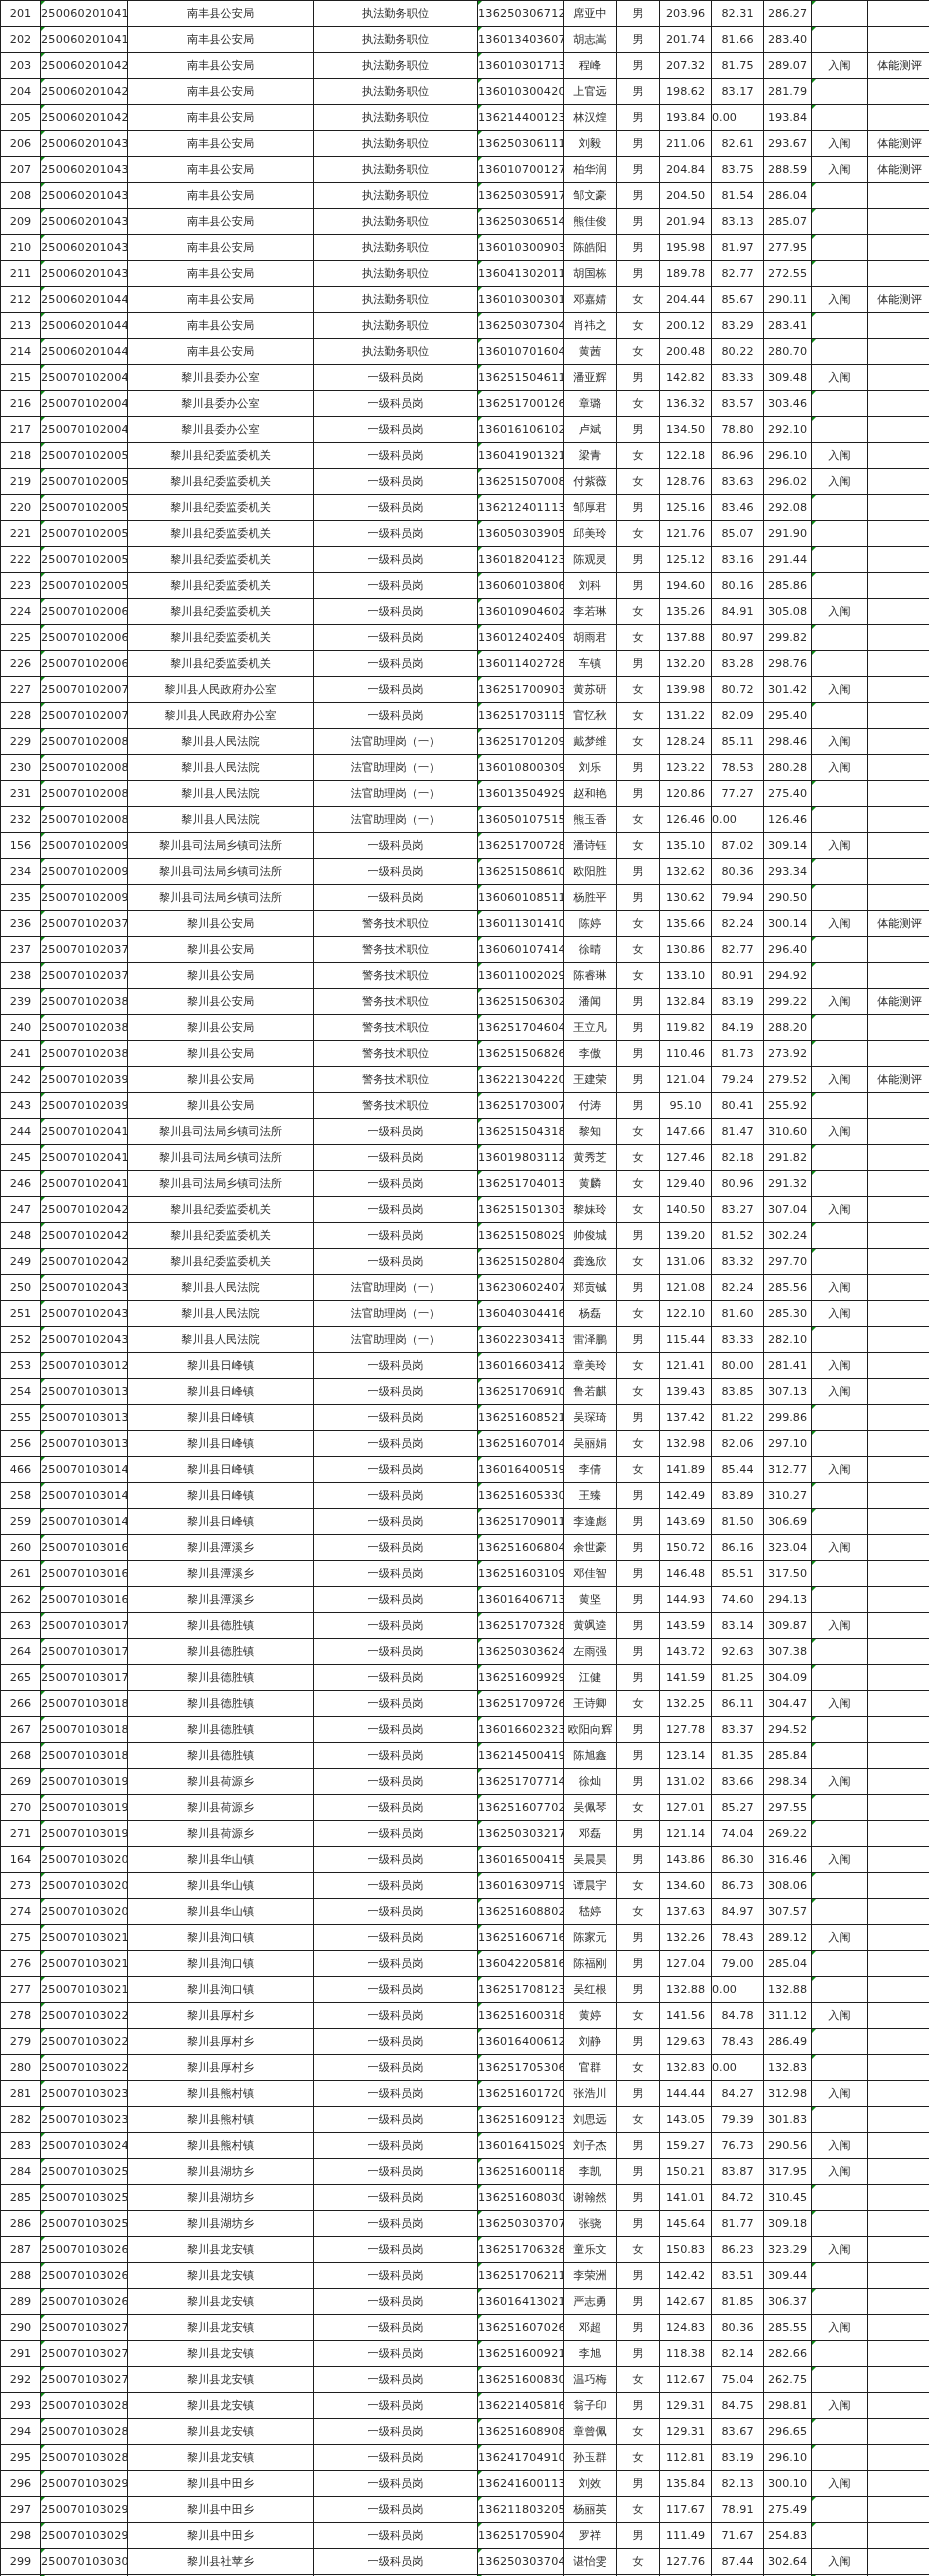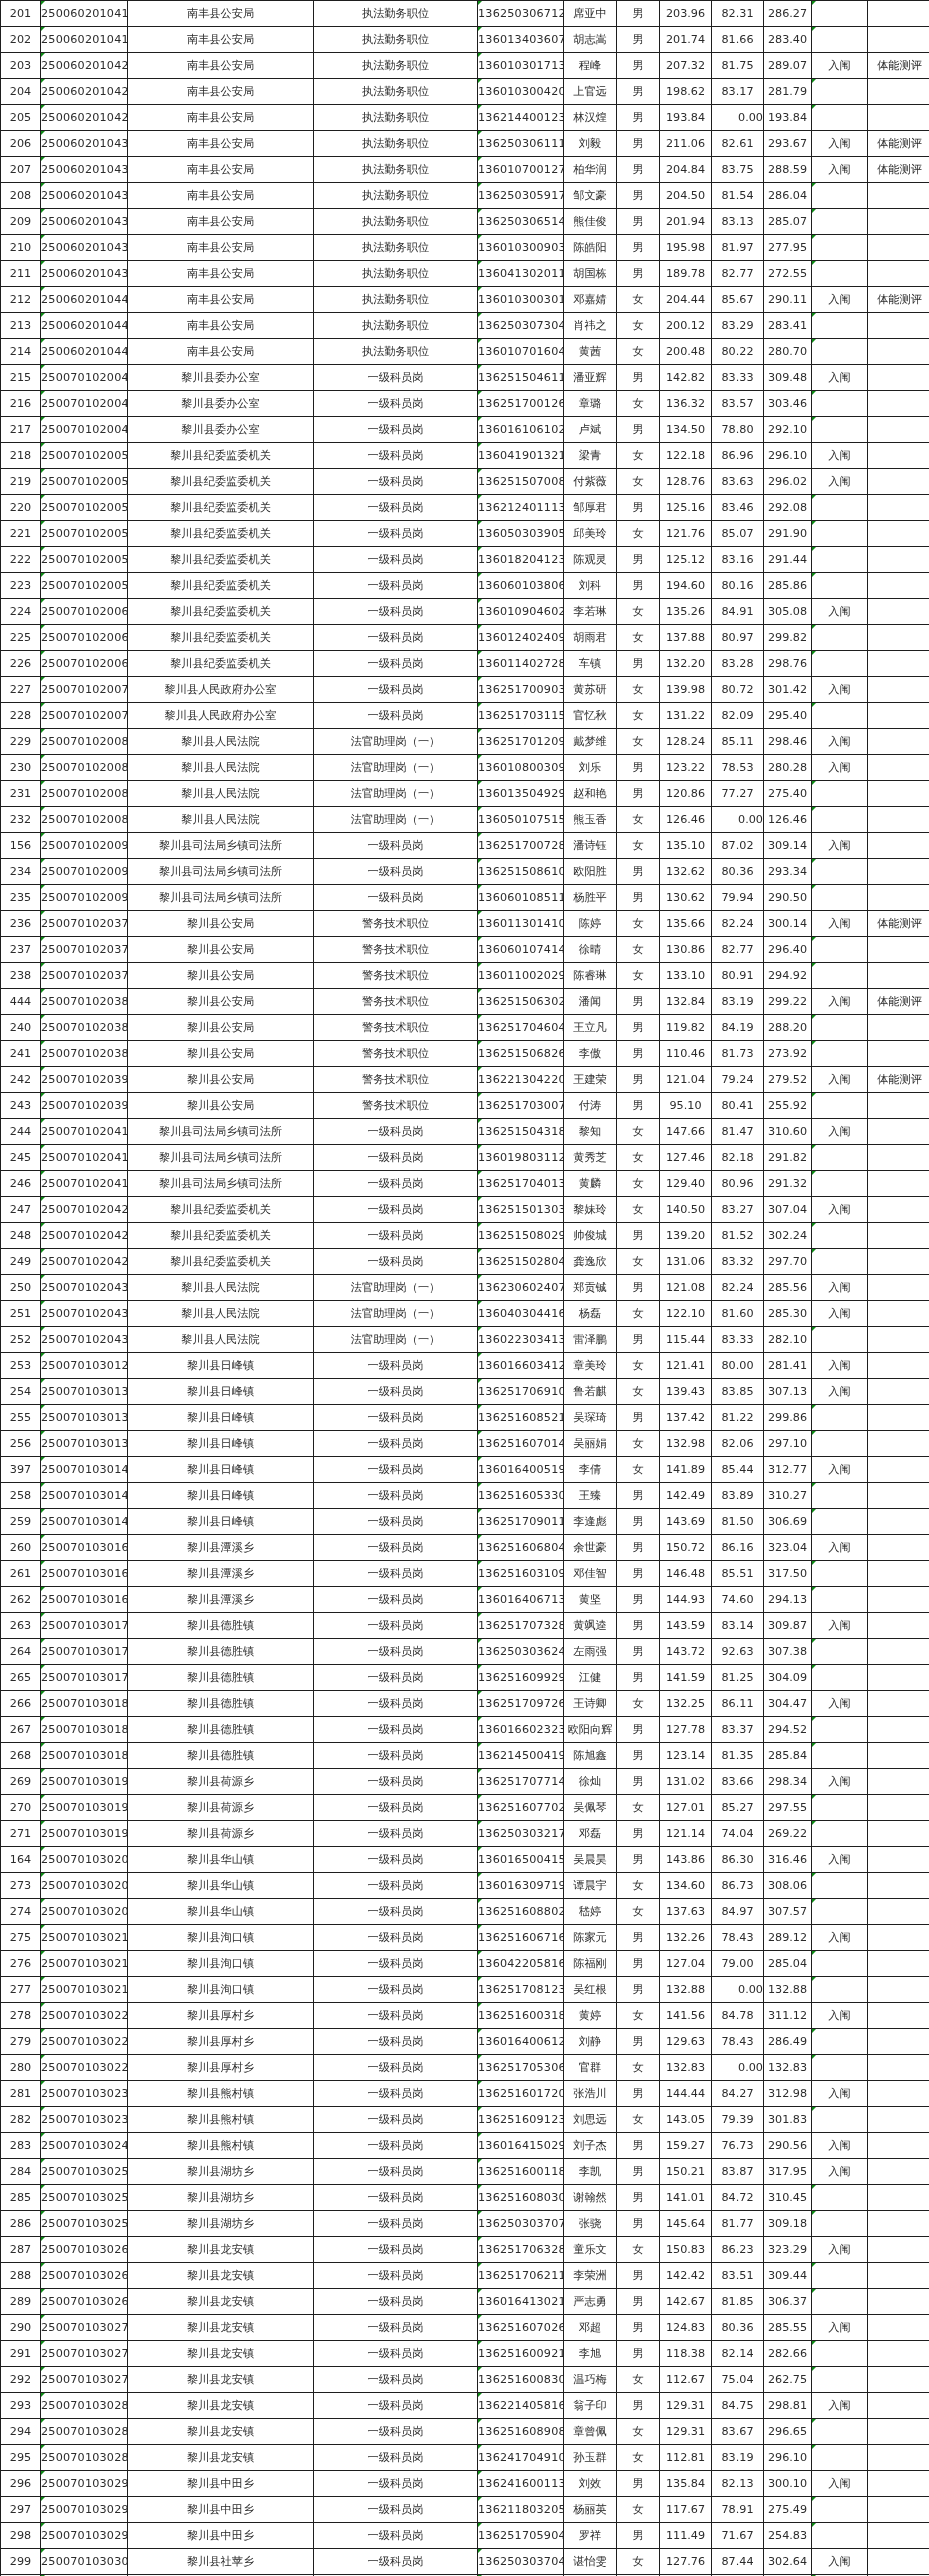--- a/index.html
+++ b/index.html
@@ -19,21 +19,21 @@
     text-align: center;
     vertical-align: middle;
     white-space: nowrap;
     overflow: hidden;
     position: relative;
     line-height: 1;
   }
   table.sheet td.gray-left { border-left-color:#8a8a8a; }
   td.c-code, td.c-exam { text-align:left; padding-left:3.4px; letter-spacing:0.2px; }
   td.c-num { text-align:left; padding-left:3.4px; }
-  td.c-num.center { text-align:right; padding-left:0; }
+  td.c-num.center { text-align:left; padding-left:0; }
   td.c-name { letter-spacing:0px; }
   .tri {
     position:absolute; left:0; top:0; width:0; height:0;
     border-top:4.3px solid #0e8a16; border-right:4.3px solid transparent;
   }
   tr:last-child td { border-bottom:1.7px solid #1e1e1e; }
 </style>
 </head>
 <body>
 
@@ -629,21 +629,21 @@
         <td class="">女</td>
         <td class="c-num gray-left">133.10</td>
         <td class="c-num">80.91</td>
         <td class="c-num">294.92</td>
         <td class="">
           <span class="tri"></span>
         </td>
         <td class="gray-left"></td>
       </tr>
       <tr>
-        <td class="">444</td>
+        <td class="">239</td>
         <td class="c-code">250070102038<span class="tri"></span></td>
         <td class="">黎川县公安局</td>
         <td class="gray-left">警务技术职位</td>
         <td class="c-exam">136251506302<span class="tri"></span></td>
         <td class="c-name">潘闻</td>
         <td class="">男</td>
         <td class="c-num gray-left">132.84</td>
         <td class="c-num">83.19</td>
         <td class="c-num">299.22</td>
         <td class="">入闱</td>
@@ -901,21 +901,21 @@
         <td class="">女</td>
         <td class="c-num gray-left">132.98</td>
         <td class="c-num">82.06</td>
         <td class="c-num">297.10</td>
         <td class="">
           <span class="tri"></span>
         </td>
         <td class="gray-left"></td>
       </tr>
       <tr>
-        <td class="">397</td>
+        <td class="">466</td>
         <td class="c-code">250070103014<span class="tri"></span></td>
         <td class="">黎川县日峰镇</td>
         <td class="gray-left">一级科员岗</td>
         <td class="c-exam">136016400519<span class="tri"></span></td>
         <td class="c-name">李倩</td>
         <td class="">女</td>
         <td class="c-num gray-left">141.89</td>
         <td class="c-num">85.44</td>
         <td class="c-num">312.77</td>
         <td class="">入闱</td>

